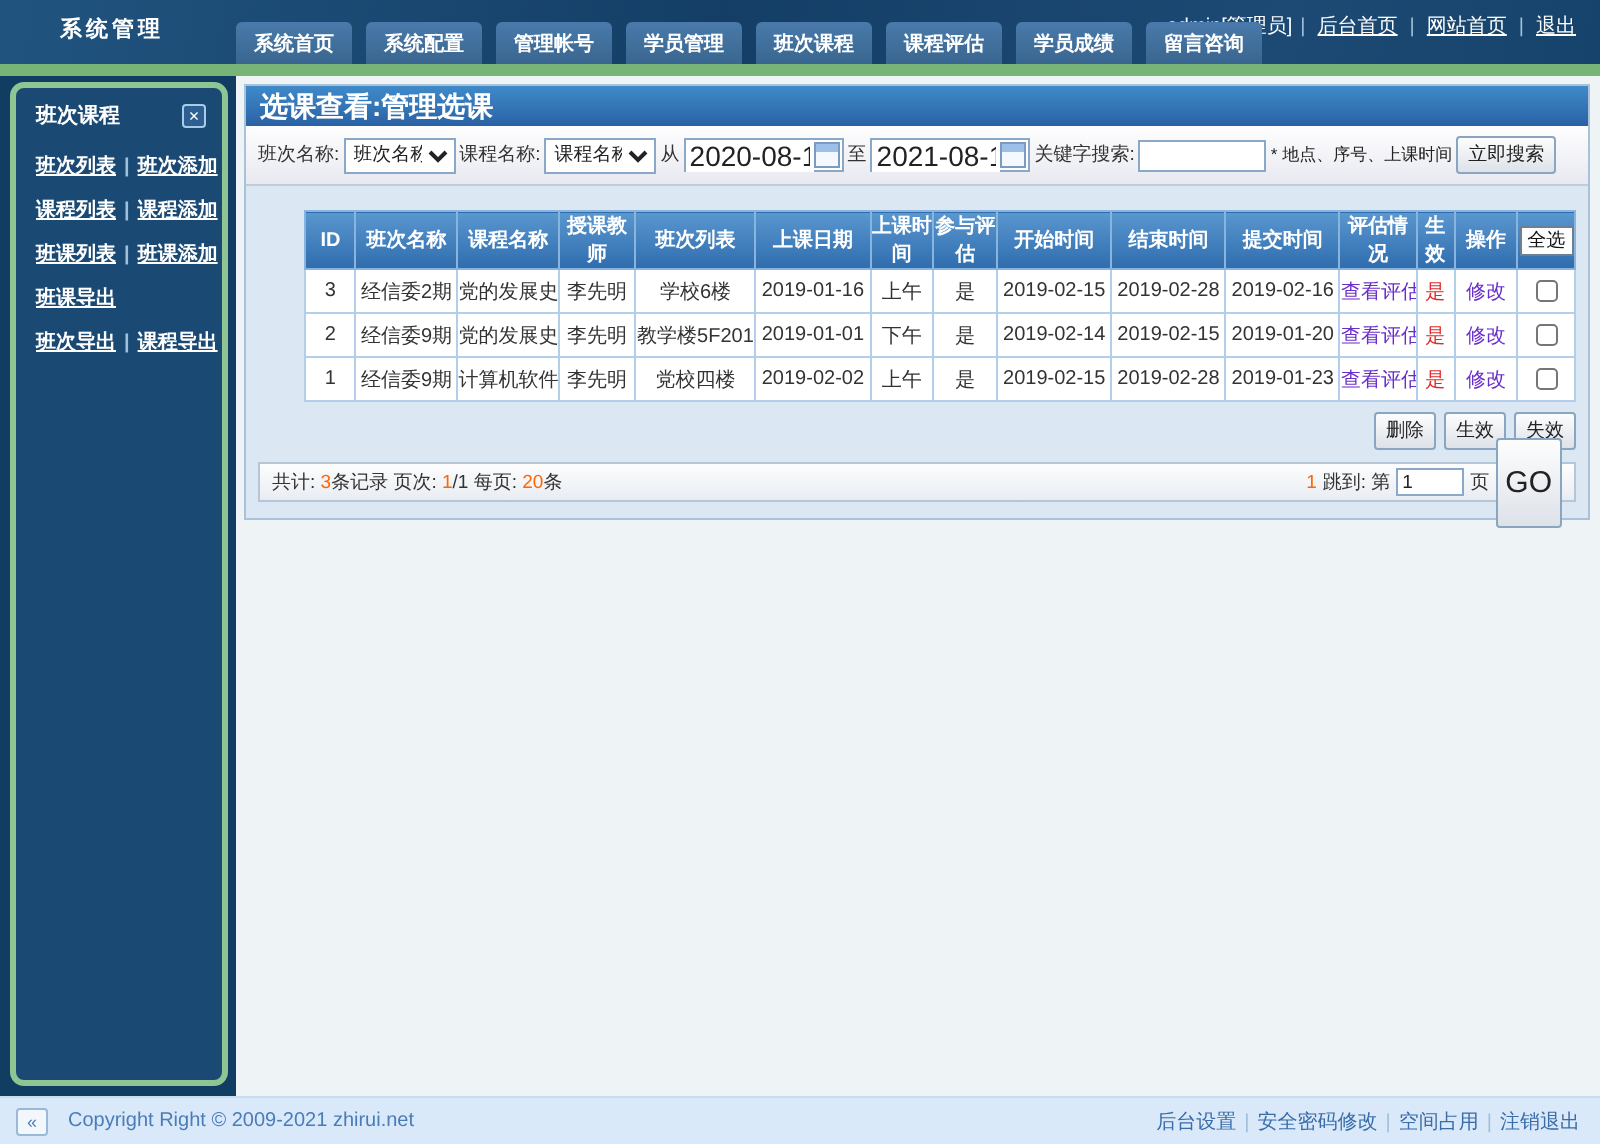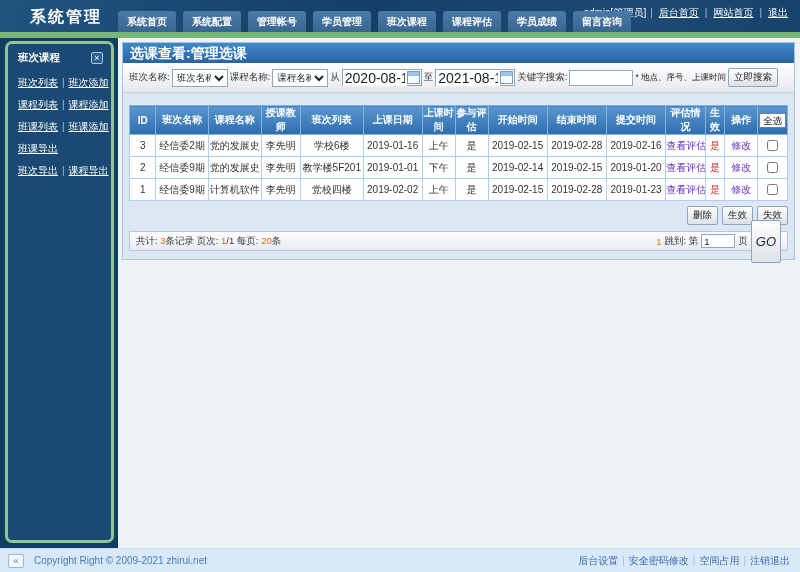--- a/index.html
+++ b/index.html
@@ -1,73 +1,73 @@
 <!DOCTYPE html>
 <html><head>
 <meta charset="utf-8">
 <style>
   * { margin:0; padding:0; box-sizing:border-box; }
   html,body { width:800px; height:572px; }
   body { font-family:"Liberation Sans","DejaVu Sans",sans-serif; font-size:10px; background:#eef3f6; overflow:hidden; }
 
   
   .top { position:relative; height:32px; background:linear-gradient(100deg,#20547f 0%,#143e66 45%,#1c4a74 80%,#16436b 100%); }
-  .app-title { position:absolute; left:30px; top:7px; color:#ffffff; font-size:16px; font-weight:bold; letter-spacing:2px; }
+  .app-title { position:absolute; left:30px; top:7px; color:#ffffff; font-size:11px; font-weight:bold; letter-spacing:2px; }
   .user-area { position:absolute; right:10px; top:6px; color:#ffffff; white-space:nowrap; }
   .user-area a { color:#ffffff; text-decoration:underline; margin:0 2px; cursor:pointer; }
   .user-area .sep, .side-row .sep, .footer .sep { color:#9fc0da; margin:0 4px; text-decoration:none; }
   .tabs { position:absolute; left:118px; bottom:0; display:flex; gap:7px; }
   .tab { background:linear-gradient(#4a7aab,#38668f); color:#fff; font-weight:bold; font-size:10px;
          padding:4px 9px 3px; border-radius:3px 3px 0 0; cursor:pointer; white-space:nowrap; }
   .green-strip { height:6px; background:#76b478; }
 
   
   .body-row { display:flex; height:510px; }
   .left-col { width:118px; background:#123d62; flex:none; }
   .side-box { margin:3px 4px 5px 5px; height:calc(100% - 8px); background:#1a4a73; border:3px solid #8fc493; border-radius:7px; overflow:hidden; }
   .side-head { display:flex; align-items:center; justify-content:space-between; padding:7px 8px 5px 10px; }
   .side-title { color:#fff; font-weight:bold; font-size:10.5px; }
   .side-close { width:12px; height:12px; line-height:10px; text-align:center; background:#2d6090; border:1px solid #a8cbe8; color:#fff; font-size:9px; border-radius:2px; cursor:pointer; }
   .side-links { padding:2px 4px 0 10px; }
-  .side-row { padding:4px 0; white-space:nowrap; }
+  .side-row { padding:4px 0; white-space:nowrap;font-weight:bold; }
   .side-row a { color:#fff; text-decoration:underline; cursor:pointer; }
 
   .main { flex:1; padding:4px 5px 0 4px; min-width:0; }
   .panel { background:#dbe8f4; border:1px solid #a9c2da; }
   .panel-title { height:20px; line-height:20px; padding-left:7px; color:#fff; font-weight:bold; font-size:14px; background:linear-gradient(#3f8ac9,#2a62a4); }
 
   
   .filter { display:flex; align-items:center; gap:2px; height:30px; padding:0 3px 0 6px;
             background:linear-gradient(#fefefe,#e8e9f1); border-bottom:1px solid #c3cbd8; white-space:nowrap; color:#333; font-size:9.5px; overflow:hidden; }
   select.ctl { height:18px; width:56px; font-size:9.5px; border:1px solid #8aa8c8; background:#fff; color:#222; font-family:inherit; }
   .txt { height:16px; border:1px solid #8aa8c8; font-size:9.5px; padding:0 2px; color:#222; font-family:inherit; }
   .date-wrap { display:inline-flex; align-items:center; border:1px solid #8aa8c8; background:#fff; height:17px; }
   .date-wrap input { border:none; width:64px; font-size:14px; padding:0 2px; outline:none; font-family:inherit; color:#222;text-align:right; }
   .cal-icon { width:13px; height:13px; margin-right:1px; border:1px solid #7a9cc0; background:linear-gradient(#9cc0e8 0 4px,#f4f9ff 4px); cursor:pointer; flex:none; }
   .kw { width:64px; }
   .note { font-size:8.5px; color:#222; }
   .btn { font-size:9.5px; color:#222; background:linear-gradient(#fdfdfd,#dde2e9); border:1px solid #8aa5bf; border-radius:2px; padding:2px 5px; cursor:pointer; font-family:inherit; white-space:nowrap; }
 
   
-  .table-zone { padding:12px 6px 0; }
+  .table-zone { padding:12px 6px 0;margin-left:23px; }
   table { width:100%; border-collapse:collapse; table-layout:fixed; }
   th { background:linear-gradient(#5a97cf,#2e6cae); color:#fff; font-weight:bold; font-size:10px; height:22px; border:1px solid #89b4dd; overflow:hidden; }
   td { border:1px solid #b3cee8; text-align:center; height:22px; color:#333; font-size:10px; background:#fff; overflow:hidden; white-space:nowrap; }
   .link-purple { color:#6a2fc9; cursor:pointer;text-align:right; }
   .red { color:#e02a2a; }
   .select-all { display:inline-block; background:#fdfdfd; border:1px solid #6b7f95; color:#111; font-weight:normal; padding:0 3px; line-height:13px; font-size:9.5px; cursor:pointer; }
   input[type=checkbox] { width:11px; height:11px; margin:0; vertical-align:middle; cursor:pointer; }
 
   .actions-row { display:flex; justify-content:flex-end; gap:4px; padding:5px 6px 6px; }
   .pager { display:flex; justify-content:space-between; align-items:center; height:20px; margin:0 6px 8px; padding:0 6px;
            border:1px solid #b5c6d6; background:linear-gradient(#fdfdfe,#e8ecf2); color:#333; font-size:9.5px; }
   .orange { color:#ff6600; }
   .pager-right { display:flex; align-items:center; gap:3px; }
   .jump-input { width:34px; height:14px; }
-  .go-btn { padding:13px 4px; font-size:13px;font-style:italic; }
+  .go-btn { padding:13px 4px; font-size:15px; }
 
   
   .footer { height:24px; display:flex; align-items:center; justify-content:space-between; background:#d9e9fa; border-top:1px solid #c6dcf0; padding:0 10px 0 8px; color:#4a7cb8; font-size:10px; }
   .footer-left { display:flex; align-items:center; }
   .collapse-btn { width:16px; height:14px; line-height:12px; text-align:center; background:#f2f7fc; border:1px solid #9ab8d8; border-radius:2px; color:#4a7cb8; cursor:pointer; margin-right:10px; font-size:9px; }
   .footer a { color:#3a6ca8; cursor:pointer; text-decoration:none;margin-top:39px; }
 </style>
 </head>
 <body>
 

